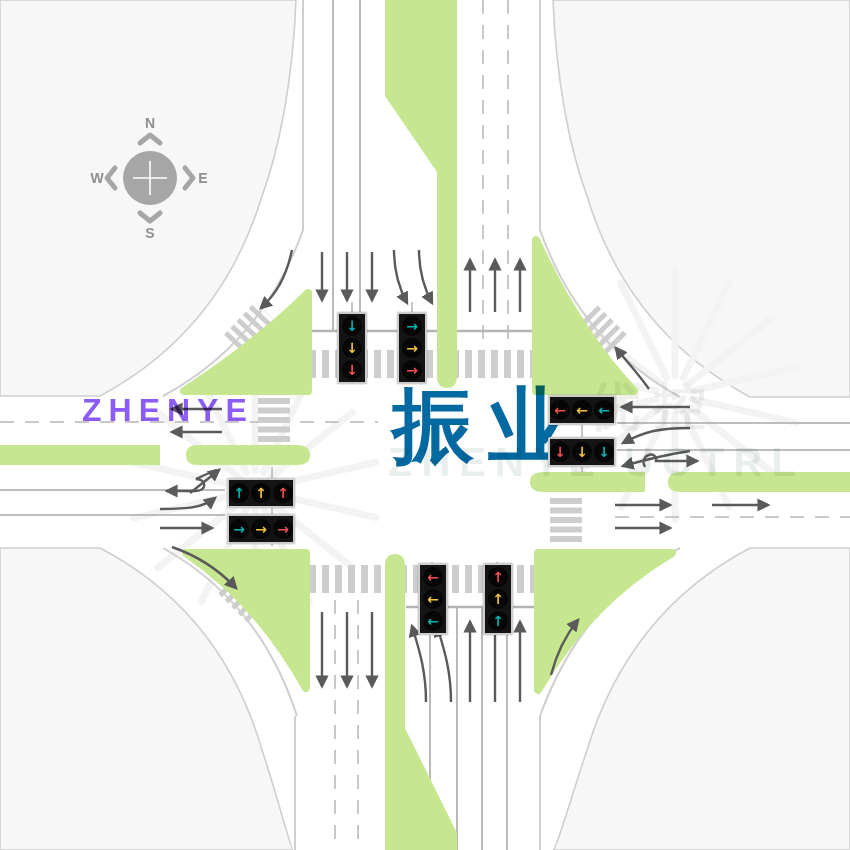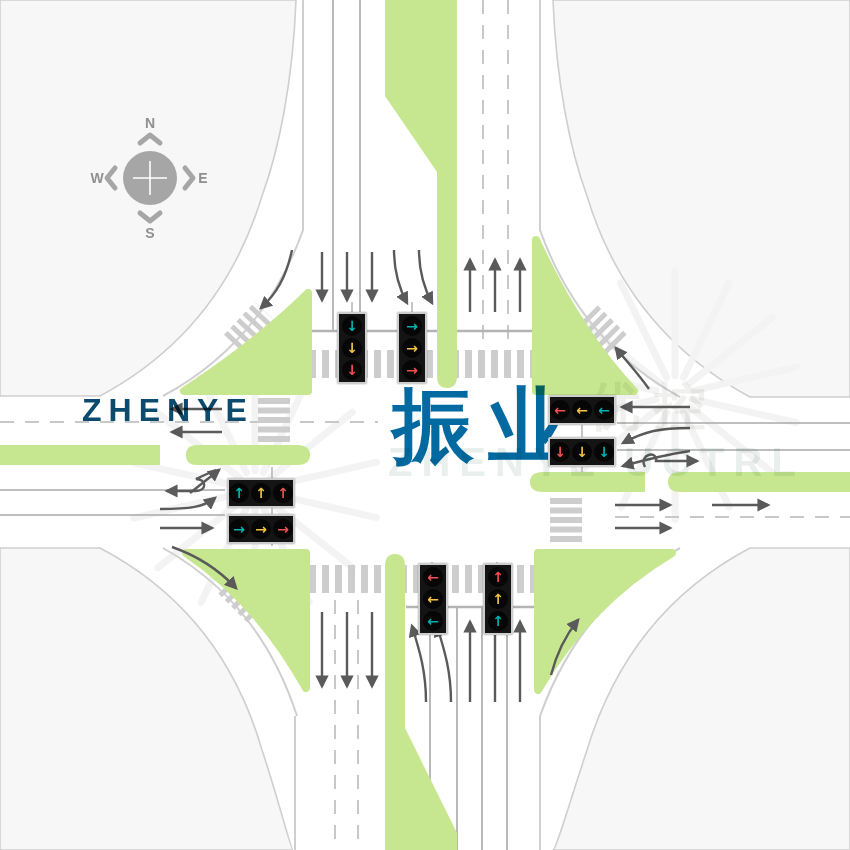--- a/index.html
+++ b/index.html
@@ -213,21 +213,21 @@
       <text x="0" y="60">S</text>
       <text x="-53" y="5">W</text>
       <text x="53" y="5">E</text>
     </g>
   </g>
 </svg>
 
 <div class="wm" id="wm-cn-left" style="color: #0369a1;">振业</div>
 <div class="wm" id="wm-cn-right" style="color: rgb(240, 240, 238);">优控</div>
 <div class="wm" id="wm-latin" style="color: rgb(233, 239, 236);">ZHENYE UCTRL</div>
-<div class="wm" id="wm-latin-small" style="color: #0c4a6e;">ZHENYE</div>
+<div class="wm" id="wm-latin-small" style="color: #8b5cf6;">ZHENYE</div>
 
 <div class="sig v" style="left:337px;top:312px;">
   <span class="lamp" style="color: rgb(0, 178, 178);">↓</span>
   <span class="lamp" style="color: rgb(242, 194, 68);">↓</span>
   <span class="lamp" style="color: rgb(242, 80, 80);">↓</span>
 </div>
 <div class="sig v" style="left:397px;top:312px;">
   <span class="lamp" style="color: rgb(0, 178, 178);">→</span>
   <span class="lamp" style="color: rgb(242, 194, 68);">→</span>
   <span class="lamp" style="color: rgb(242, 80, 80);">→</span>

